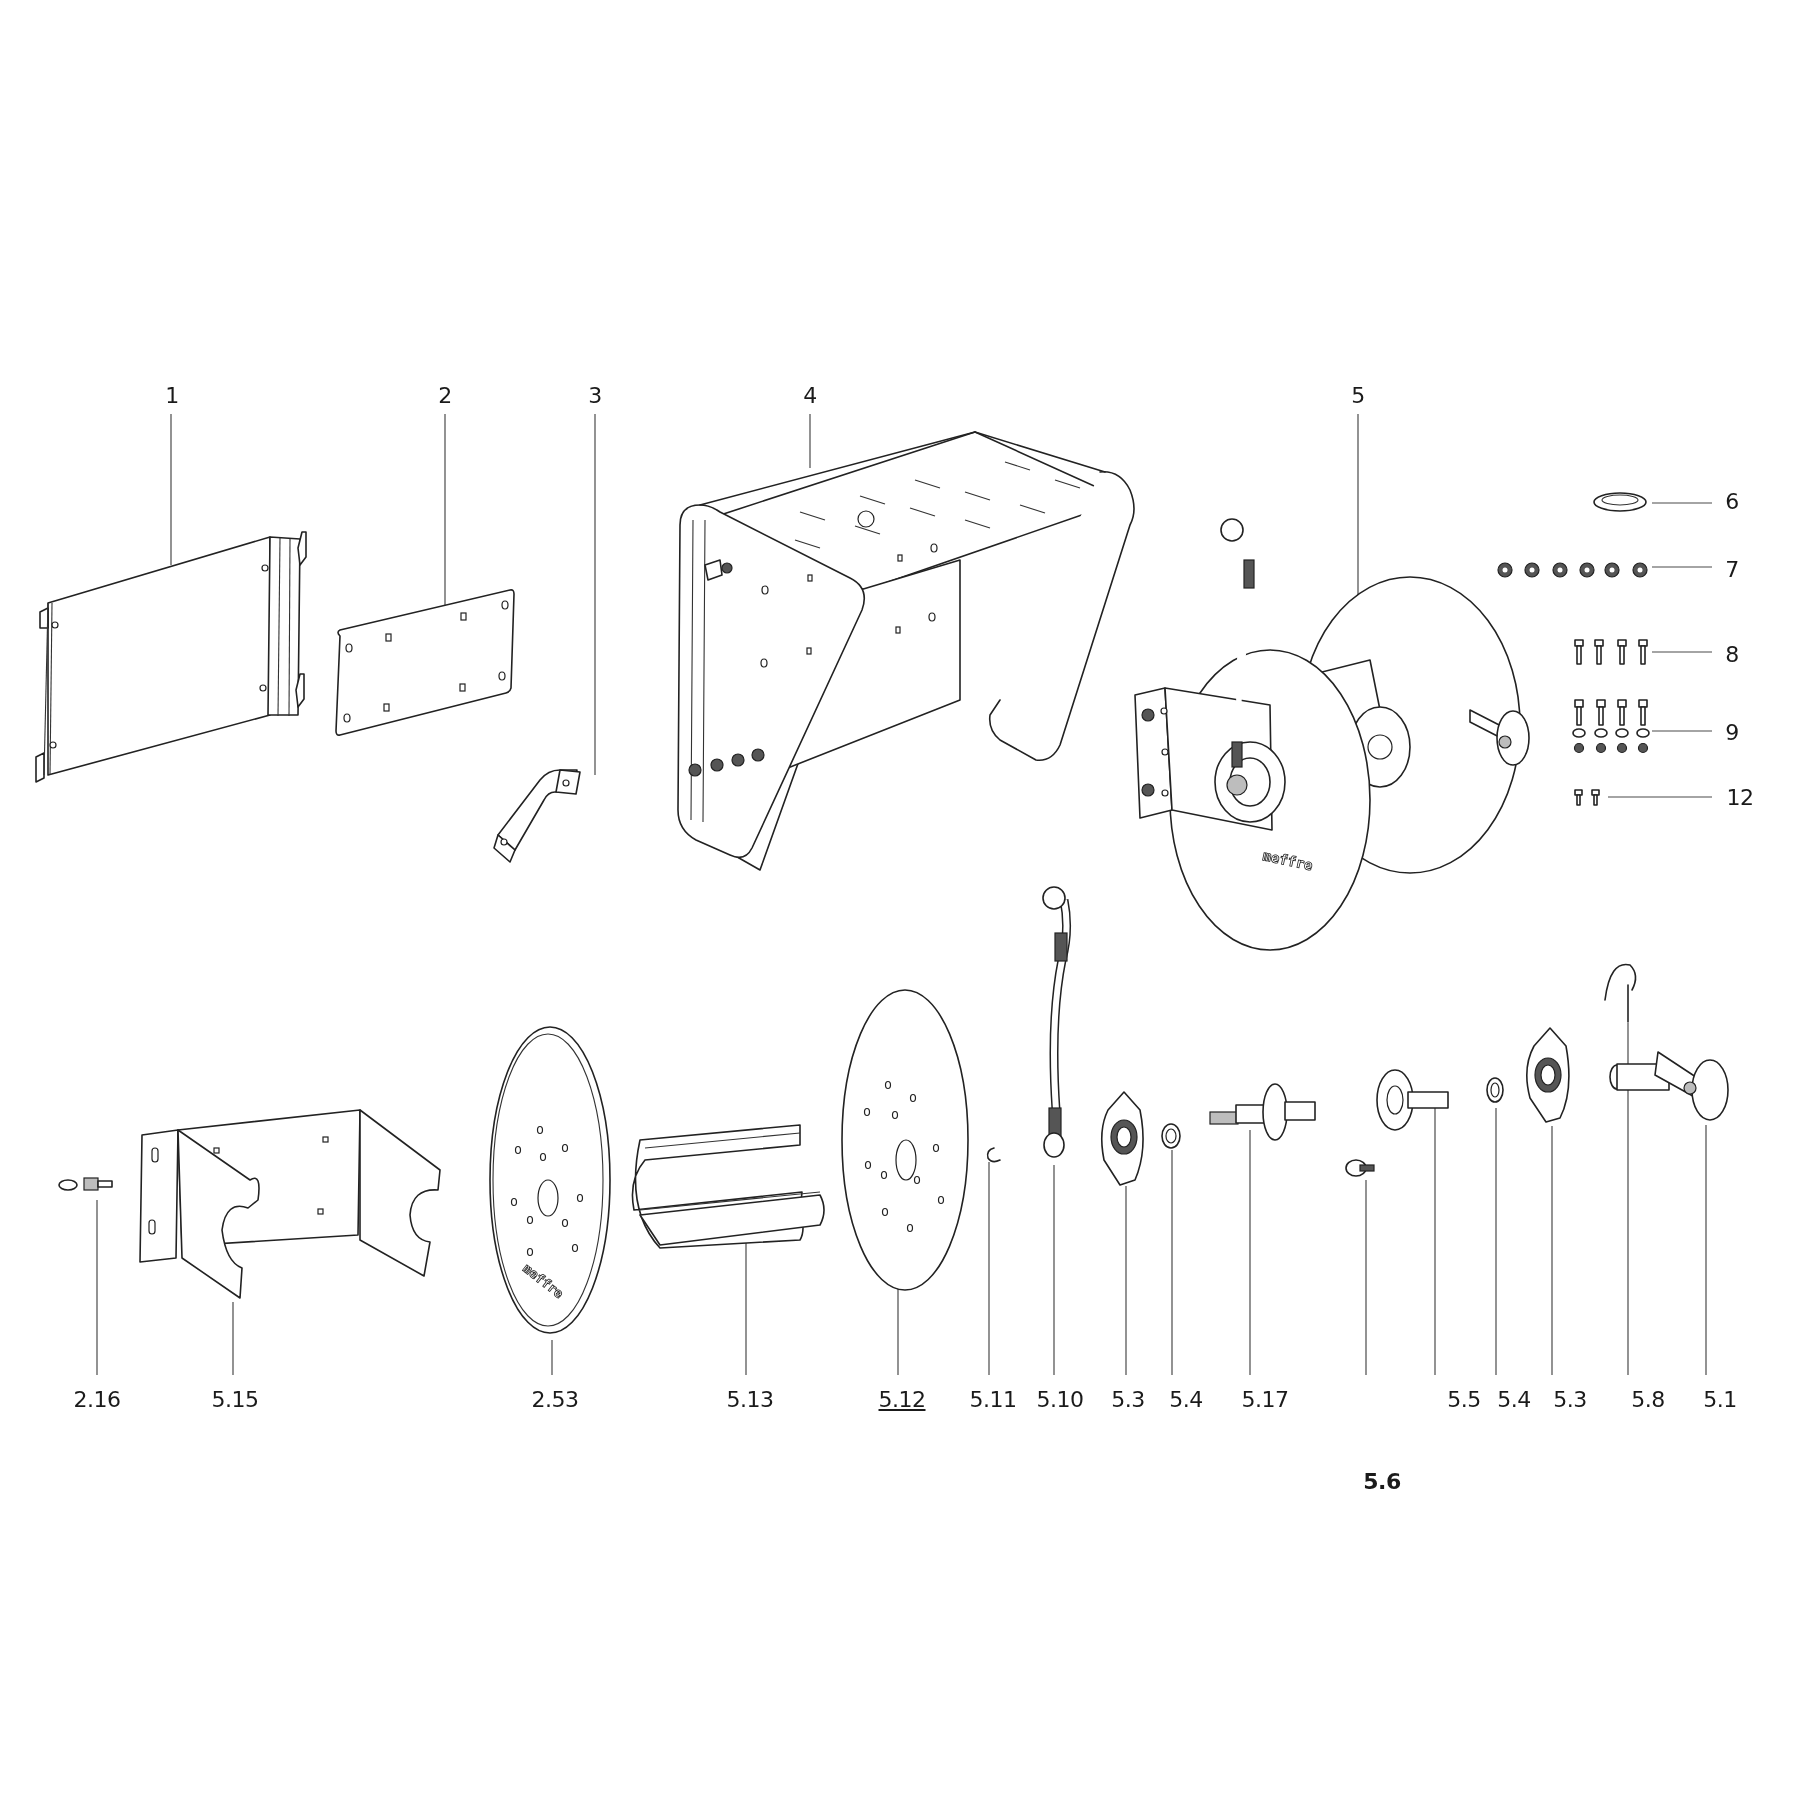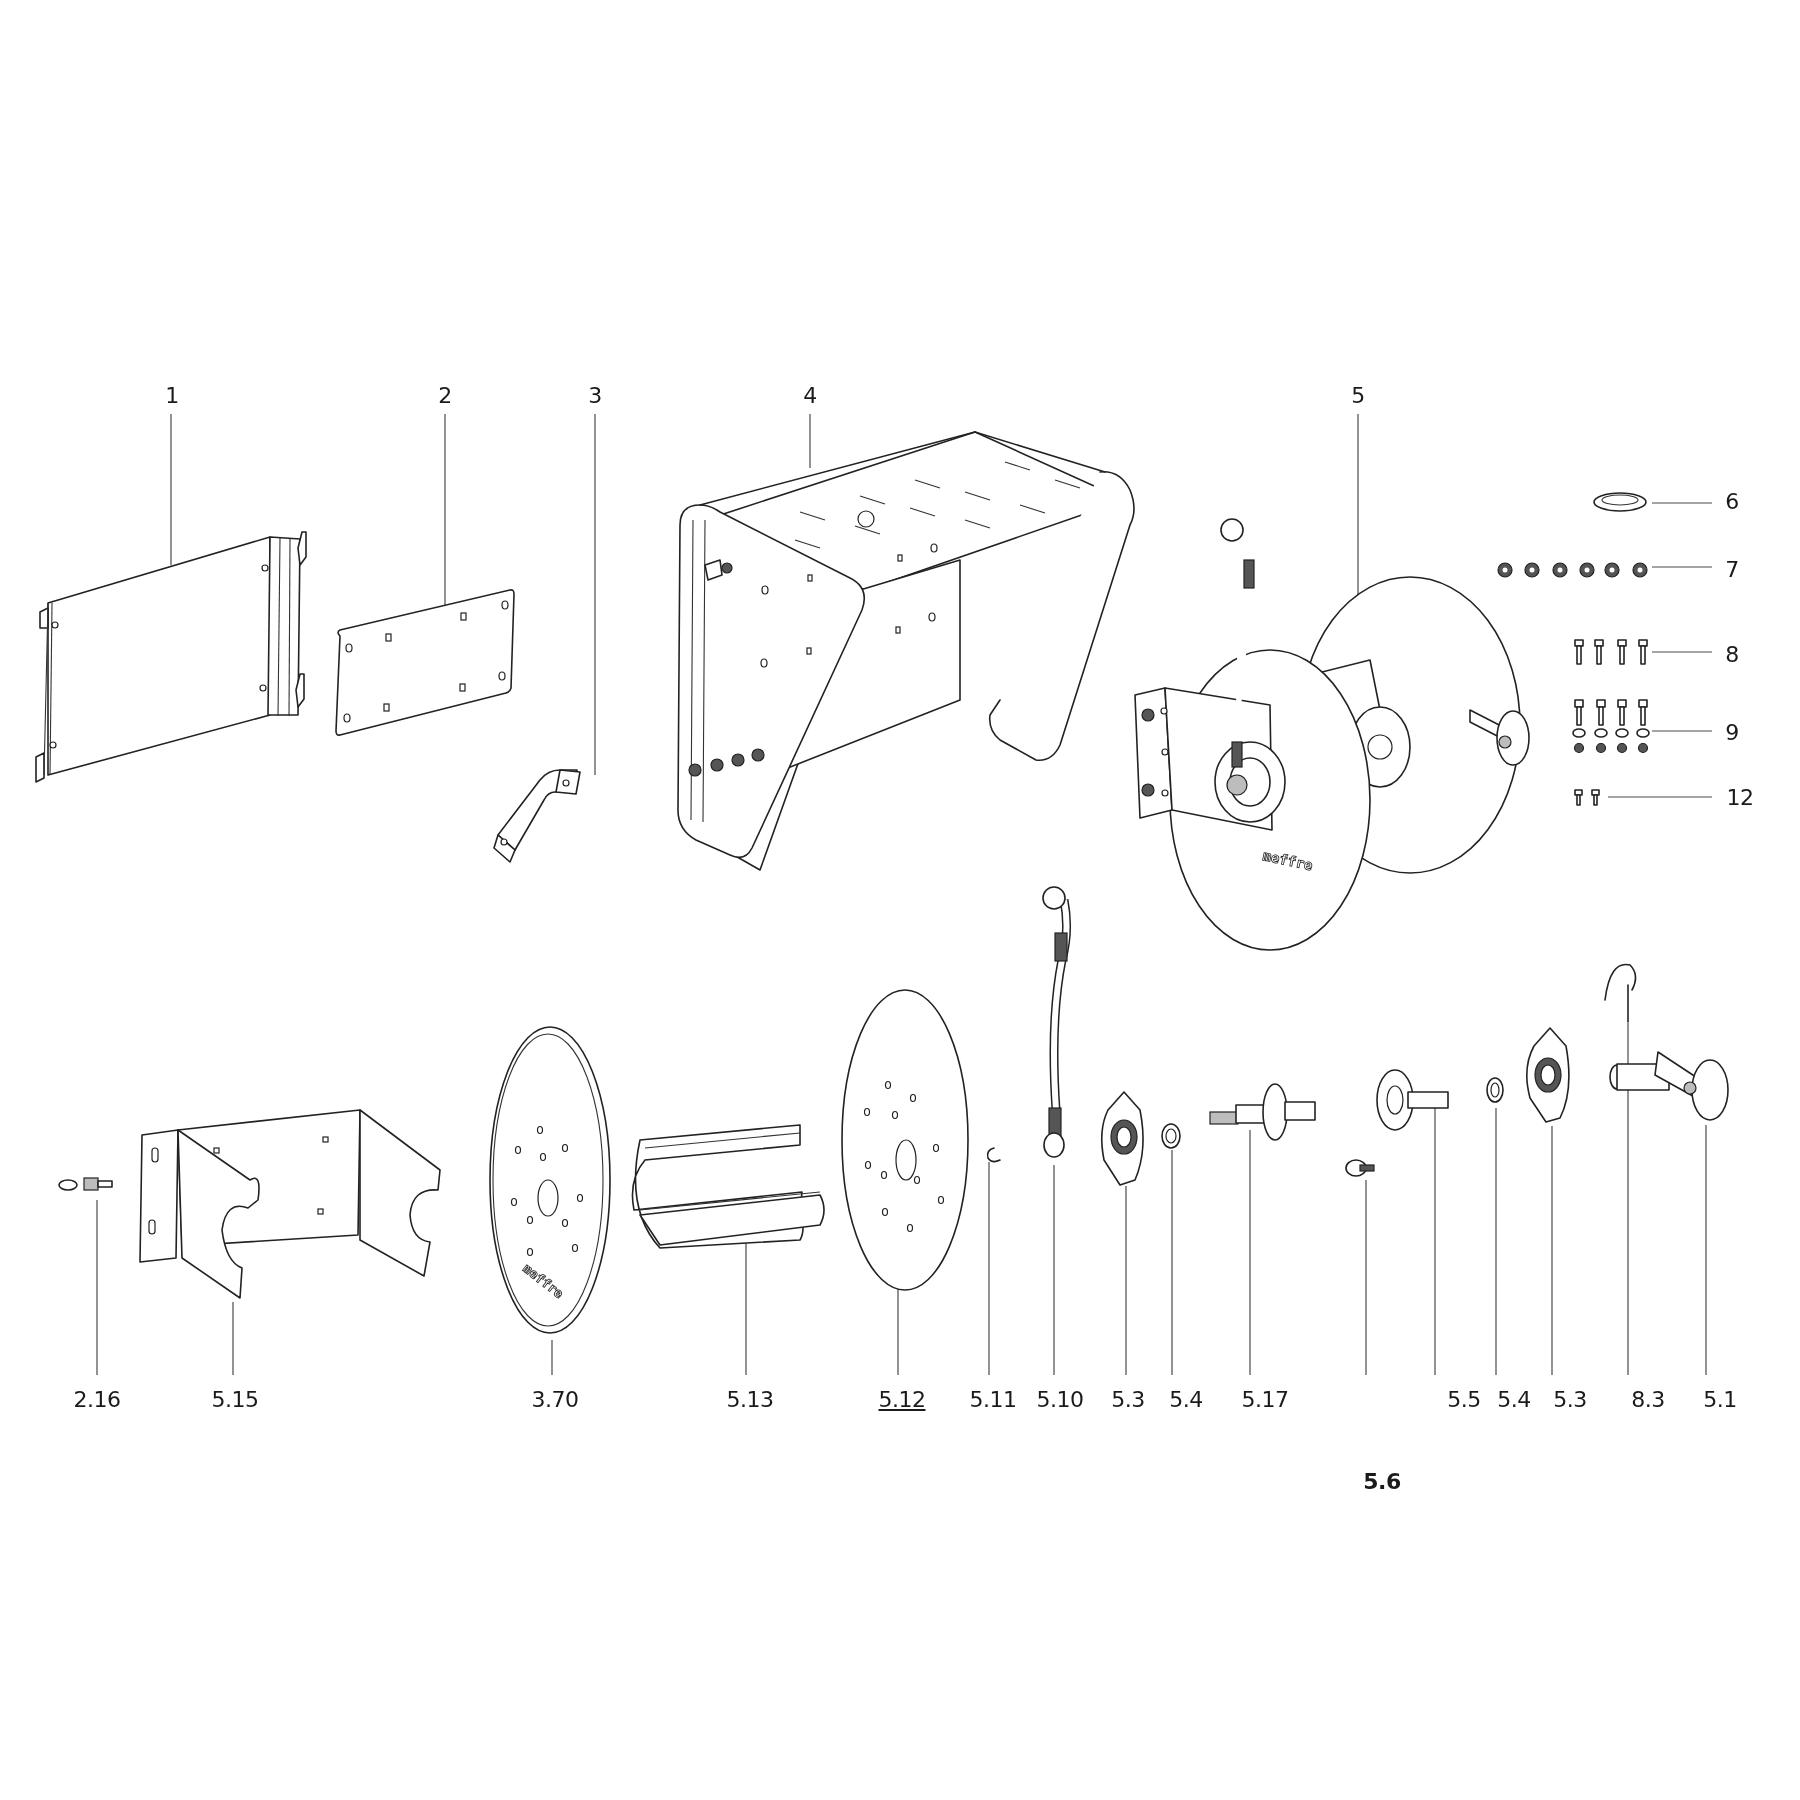--- a/index.html
+++ b/index.html
@@ -380,27 +380,27 @@
 <div class="lbl" style="left:1358px; top:396px;">5</div>
 <div class="lbl" style="left:1732px; top:502px;">6</div>
 <div class="lbl" style="left:1732px; top:570px;">7</div>
 <div class="lbl" style="left:1732px; top:655px;">8</div>
 <div class="lbl" style="left:1732px; top:733px;">9</div>
 <div class="lbl" style="left:1740px; top:798px;">12</div>
 
 
 <div class="lbl" style="left:97px;   top:1400px;">2.16</div>
 <div class="lbl" style="left:235px;  top:1400px;text-align:center;">5.15</div>
-<div class="lbl" style="left:555px;  top:1400px;">3.70</div>
+<div class="lbl" style="left:555px;  top:1400px;">2.53</div>
 <div class="lbl" style="left:750px;  top:1400px;">5.13</div>
 <div class="lbl" style="left:902px;  top:1400px;text-decoration:underline;">5.12</div>
 <div class="lbl" style="left:993px;  top:1400px;">5.11</div>
 <div class="lbl" style="left:1060px; top:1400px;">5.10</div>
 <div class="lbl" style="left:1128px; top:1400px;">5.3</div>
 <div class="lbl" style="left:1186px; top:1400px;">5.4</div>
 <div class="lbl" style="left:1265px; top:1400px;">5.17</div>
 <div class="lbl" style="left:1382px; top:1482px;font-weight:bold;">5.6</div>
 <div class="lbl" style="left:1453px; top:1400px;margin-left:11px;">5.5</div>
 <div class="lbl" style="left:1514px; top:1400px;">5.4</div>
 <div class="lbl" style="left:1570px; top:1400px;">5.3</div>
-<div class="lbl" style="left:1648px; top:1400px;">8.3</div>
+<div class="lbl" style="left:1648px; top:1400px;">5.8</div>
 <div class="lbl" style="left:1720px; top:1400px;text-align:center;">5.1</div>
 </div>
 
 </body></html>

